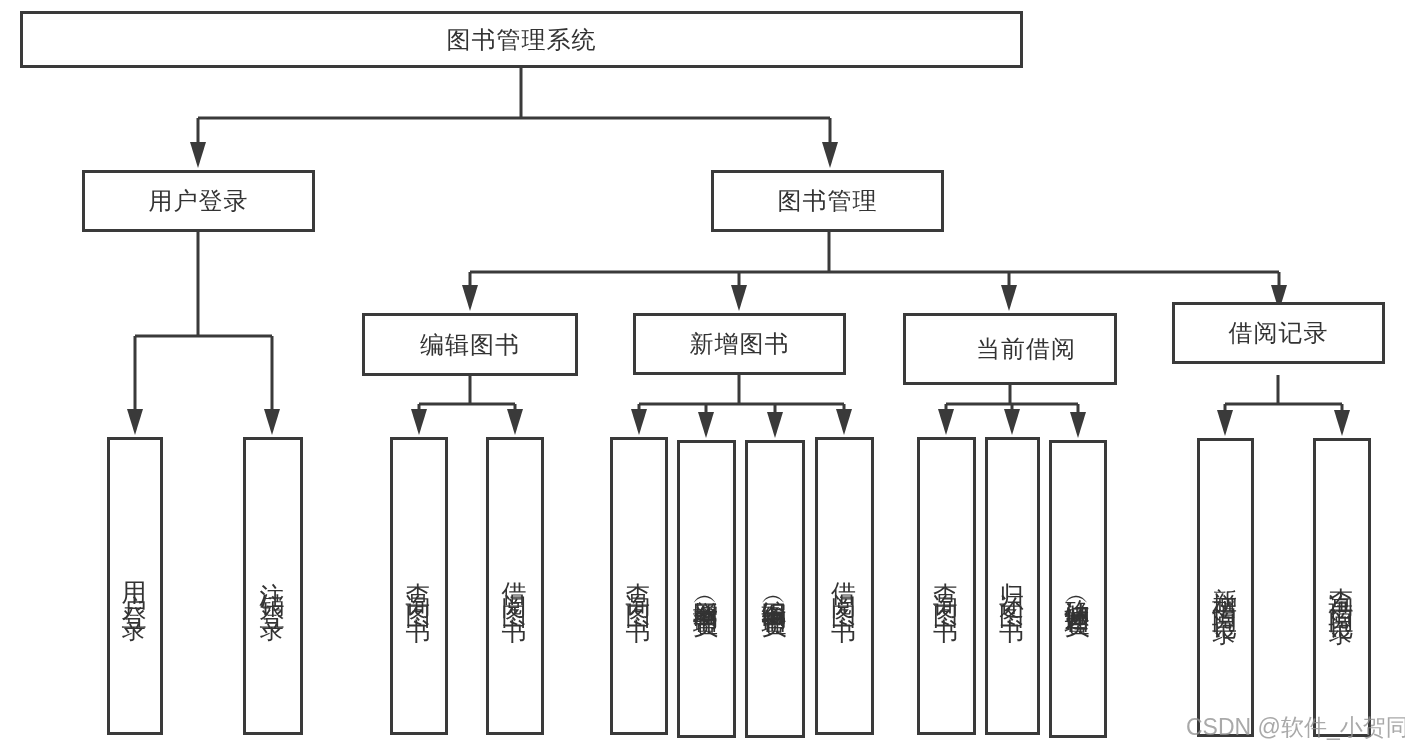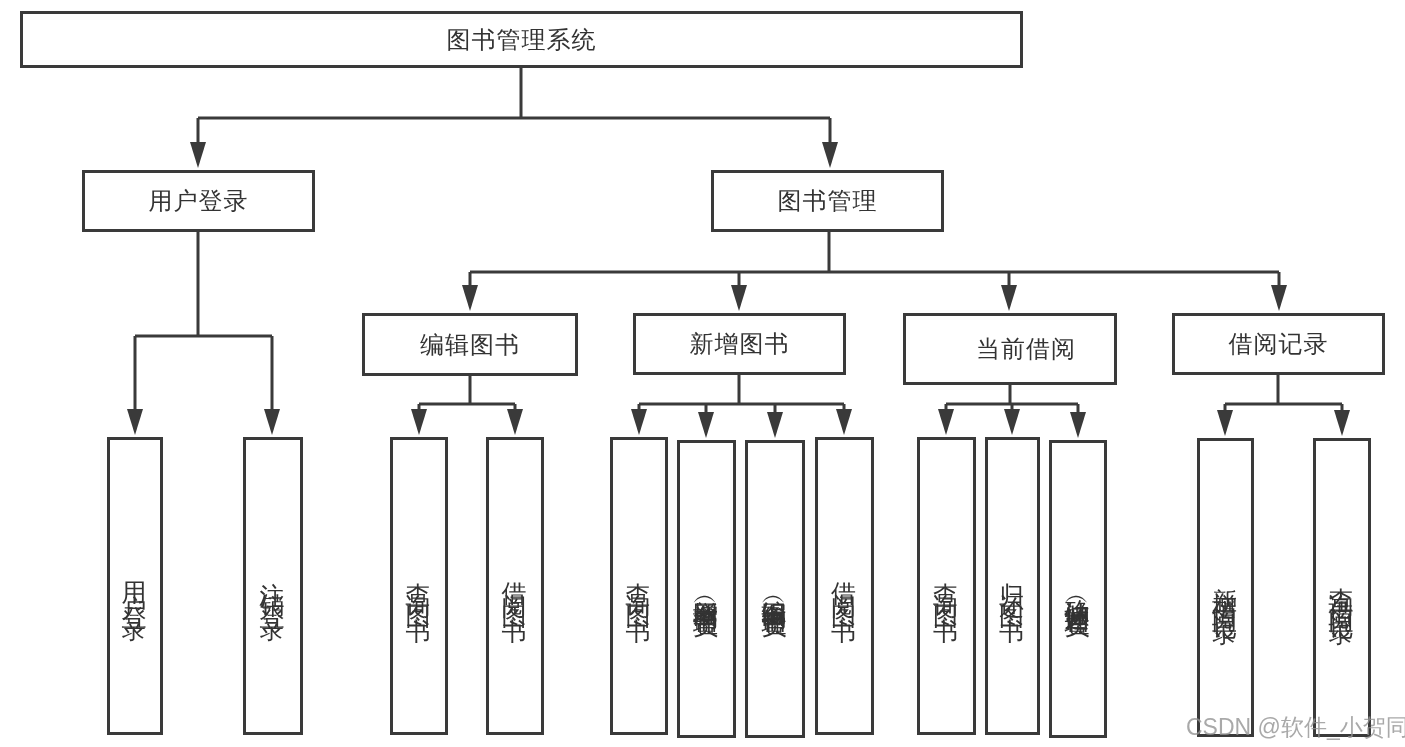--- a/index.html
+++ b/index.html
@@ -99,21 +99,21 @@
   </svg>
 
   <div class="node h-node" style="left:20px; top:11px; width:1003px; height:57px;">图书管理系统</div>
 
   <div class="node h-node" style="left:82px; top:170px; width:233px; height:62px;">用户登录</div>
   <div class="node h-node" style="left:711px; top:170px; width:233px; height:62px;">图书管理</div>
 
   <div class="node h-node" style="left:362px; top:313px; width:216px; height:63px;">编辑图书</div>
   <div class="node h-node" style="left:633px; top:313px; width:213px; height:62px;">新增图书</div>
   <div class="node h-node" style="left:903px; top:313px; width:214px; height:72px;padding-left:32px;">当前借阅</div>
-  <div class="node h-node" style="left:1172px; top:313px; width:213px; height:62px;">借阅记录</div>
+  <div class="node h-node" style="left:1172px; top:302px; width:213px; height:62px;">借阅记录</div>
 
   <div class="node v-node v4" style="left:107px; top:437px; width:56px; height:298px;">用户登录</div>
   <div class="node v-node v4" style="left:243px; top:437px; width:60px; height:298px;">注销登录</div>
 
   <div class="node v-node v4" style="left:390px; top:437px; width:58px; height:298px;">查询图书</div>
   <div class="node v-node v4" style="left:486px; top:437px; width:58px; height:298px;">借阅图书</div>
 
   <div class="node v-node v4" style="left:610px; top:437px; width:58px; height:298px;">查询图书</div>
   <div class="node v-node v9" style="left:677px; top:440px; width:59px; height:298px;">新增图书（管理员）</div>
   <div class="node v-node v9" style="left:745px; top:440px; width:60px; height:298px;">编辑图书（管理员）</div>

